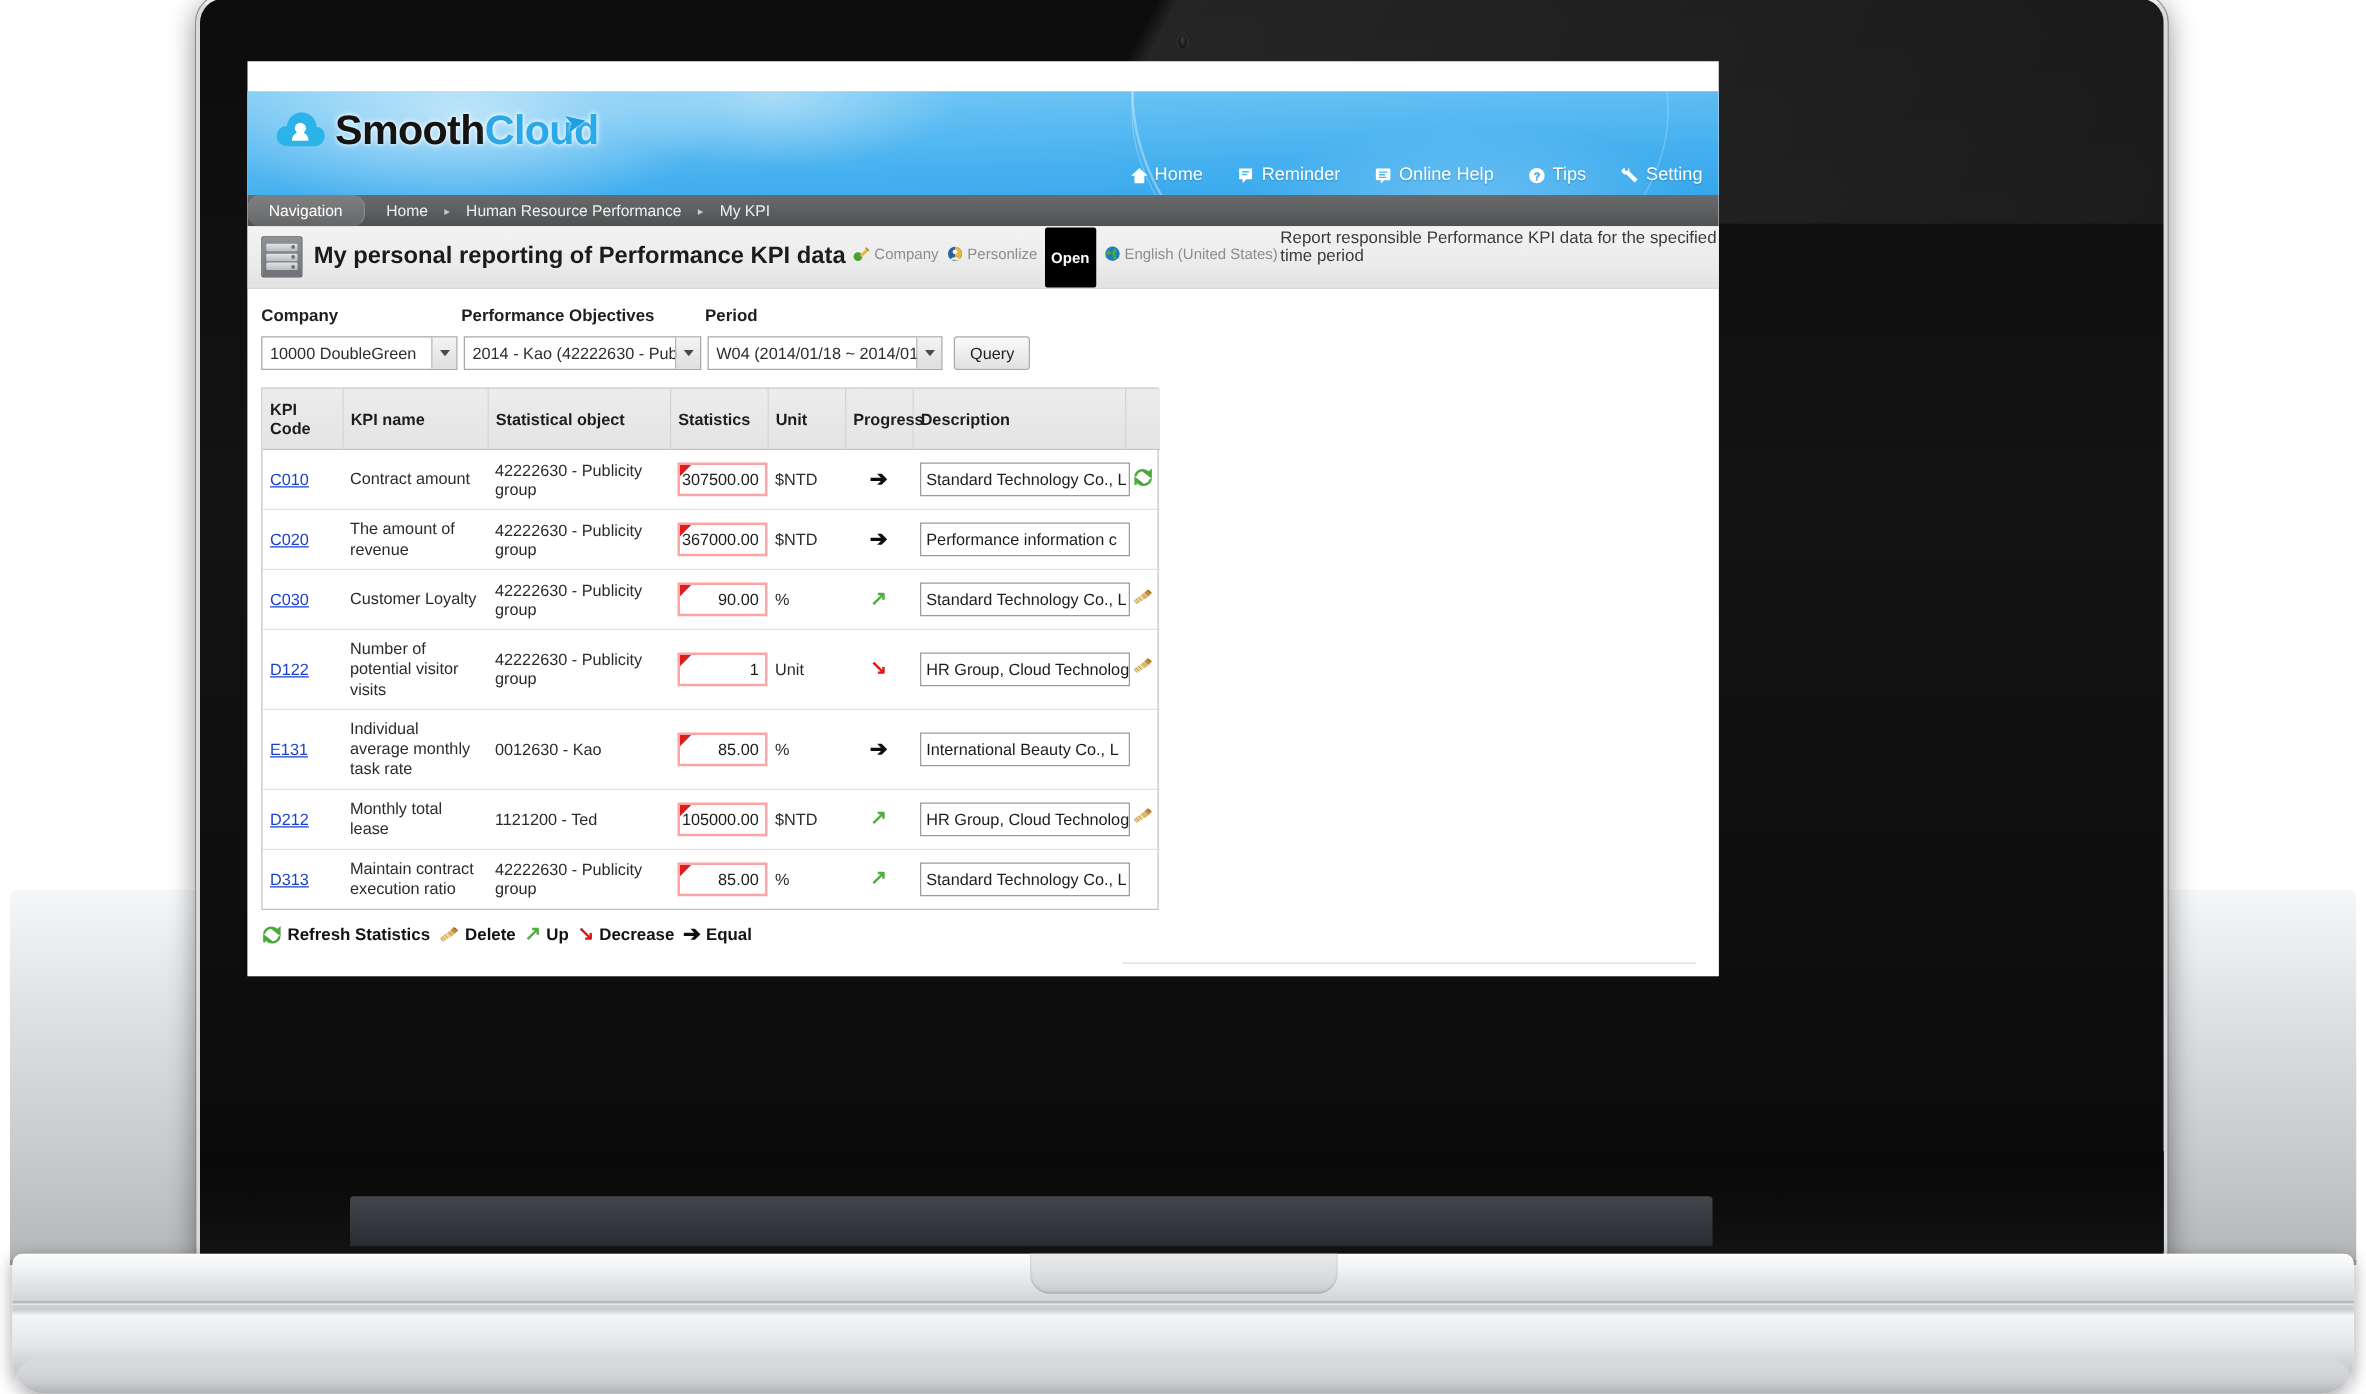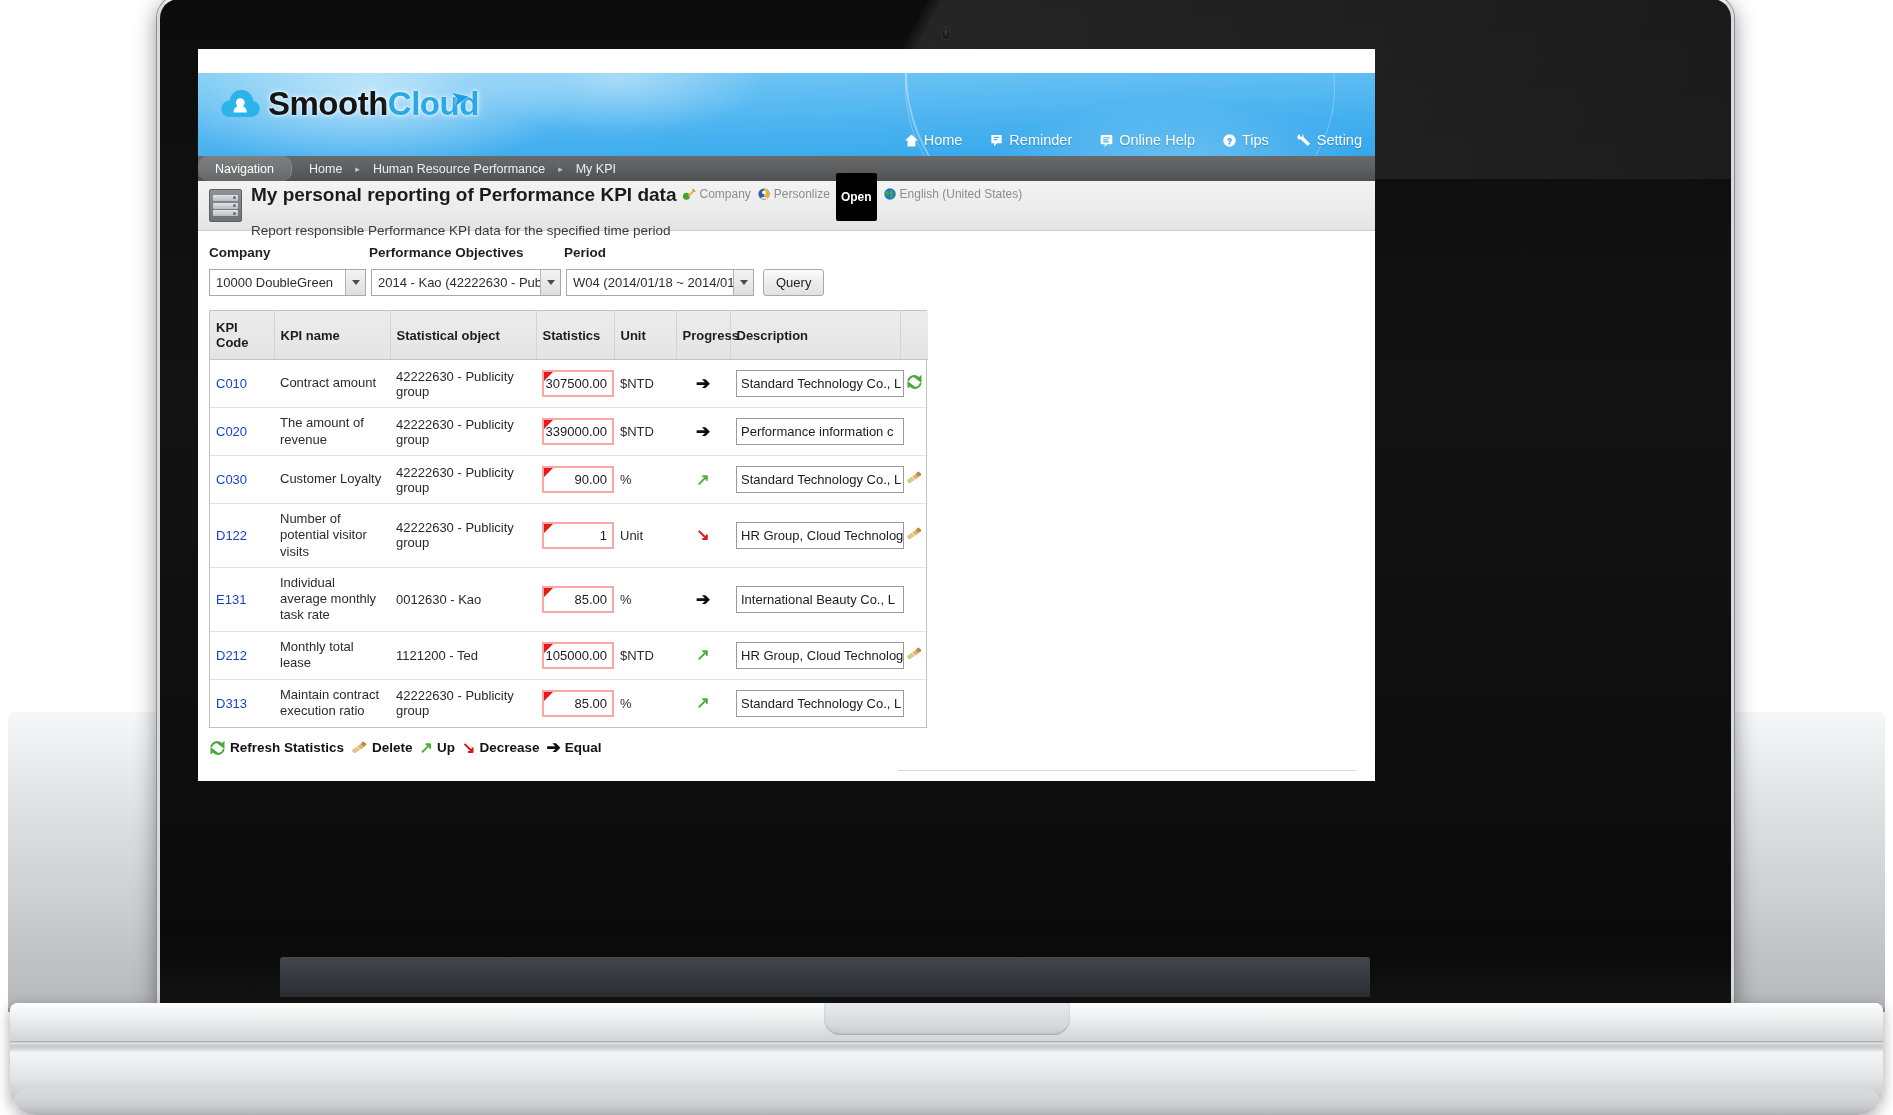--- a/index.html
+++ b/index.html
@@ -205,21 +205,21 @@
   }
   .ti-bar {
     height: 6px; border-radius: 1px;
     background: linear-gradient(180deg,#e2e4e6 0%, #b9bcc0 100%);
     position: relative;
   }
   .ti-bar::after {
     content: ""; position: absolute; right: 2px; top: 1.5px;
     width: 3px; height: 3px; border-radius: 50%; background: #6b6e72;
   }
-  #title-stack { display: flex; flex-direction: column; gap: 2px; flex: 1; }
+  #title-stack { display: flex; flex-direction: row; gap: 2px; flex: 1; }
   #title-row { display: flex; align-items: baseline; gap: 6px; }
   #page-title {
     font-size: 19px; font-weight: bold; color: #1b1b1b; white-space: nowrap;
   }
   .title-chip {
     display: inline-flex; align-items: center; gap: 3px;
     font-size: 12px; color: #8d8d8d; white-space: nowrap; cursor: pointer;
   }
   #open-badge {
     background: #000; color: #fff; font-size: 12px; font-weight: bold;
@@ -285,21 +285,21 @@
   .c-code { width: 64px; }
   .c-name { width: 116px; }
   .c-obj  { width: 146px; }
   .c-stat { width: 78px; }
   .c-unit { width: 62px; }
   .c-prog { width: 54px; text-align: center; }
   .c-desc { width: 170px; }
   .c-act  { width: 28px; text-align: center; }
 
   .kpi-link {
-    color: #1a3fd0; font-size: 13px; cursor: pointer;
+    color: #1a3fd0; text-decoration: underline; font-size: 13px; cursor: pointer;
   }
   .kpi-name { line-height: 1.25; }
 
   .stat-input {
     position: relative; width: 72px; height: 27px;
     border: 2px solid #fca5a5; background: #fff;
     display: flex; align-items: center; justify-content: flex-end;
     padding: 0 5px; font-size: 13px; color: #1c1c1c; cursor: text;
   }
   .stat-input::before {
@@ -531,21 +531,21 @@
                         <path d="M15.4 9.8 A6.4 6.4 0 0 1 4.8 12.4 L7 12.4 L2.6 9 L2.6 13.4" fill="none" stroke="#4aa93a" stroke-width="2" stroke-linecap="round"></path>
                       </svg></span></td>
                 </tr>
                 <tr>
                   <td class="c-code"><a class="kpi-link">C020</a></td>
                   <td class="c-name">
                     <div class="kpi-name">The amount of revenue</div>
                   </td>
                   <td class="c-obj">42222630 - Publicity group</td>
                   <td class="c-stat">
-                    <div class="stat-input">339000.00</div>
+                    <div class="stat-input">367000.00</div>
                   </td>
                   <td class="c-unit">$NTD</td>
                   <td class="c-prog"><span class="arrow-eq">➔</span></td>
                   <td class="c-desc">
                     <div class="desc-input">Performance information c</div>
                   </td>
                   <td class="c-act"></td>
                 </tr>
                 <tr>
                   <td class="c-code"><a class="kpi-link">C030</a></td>

